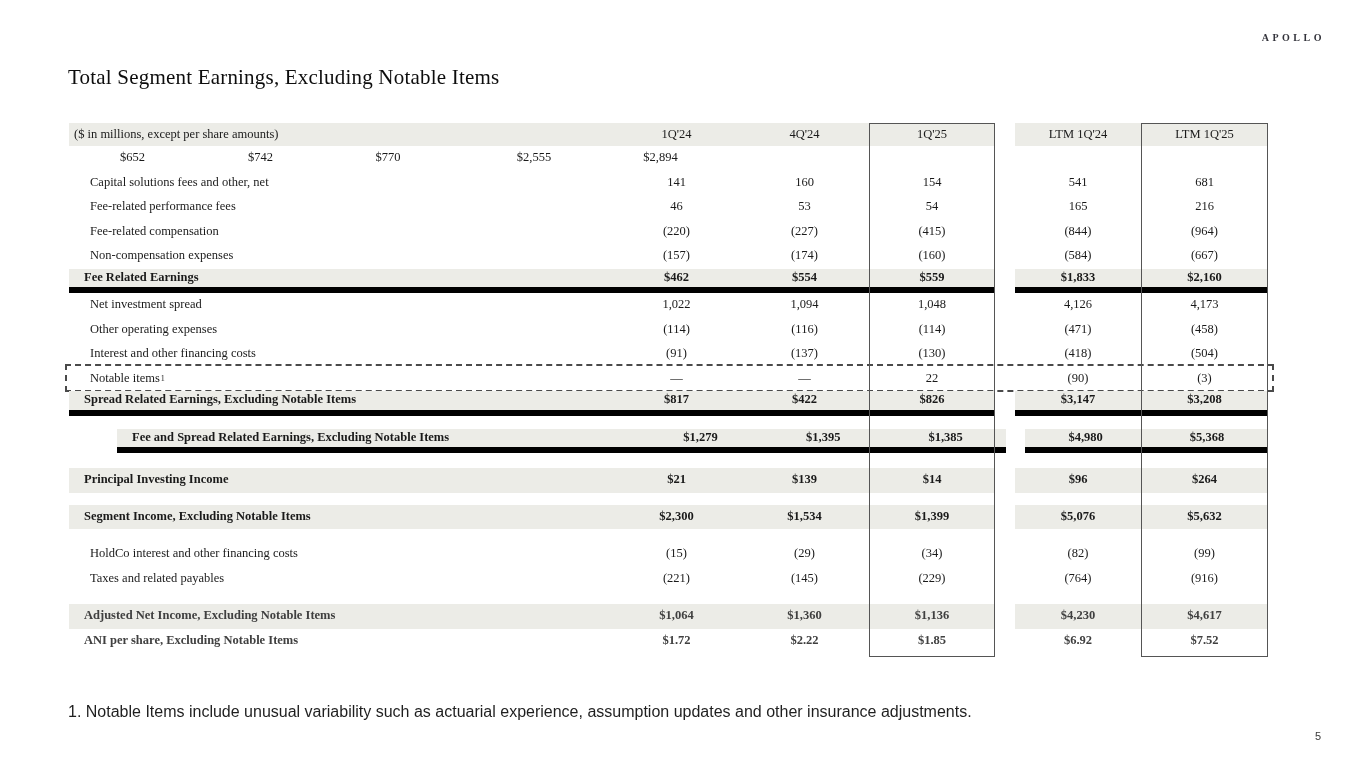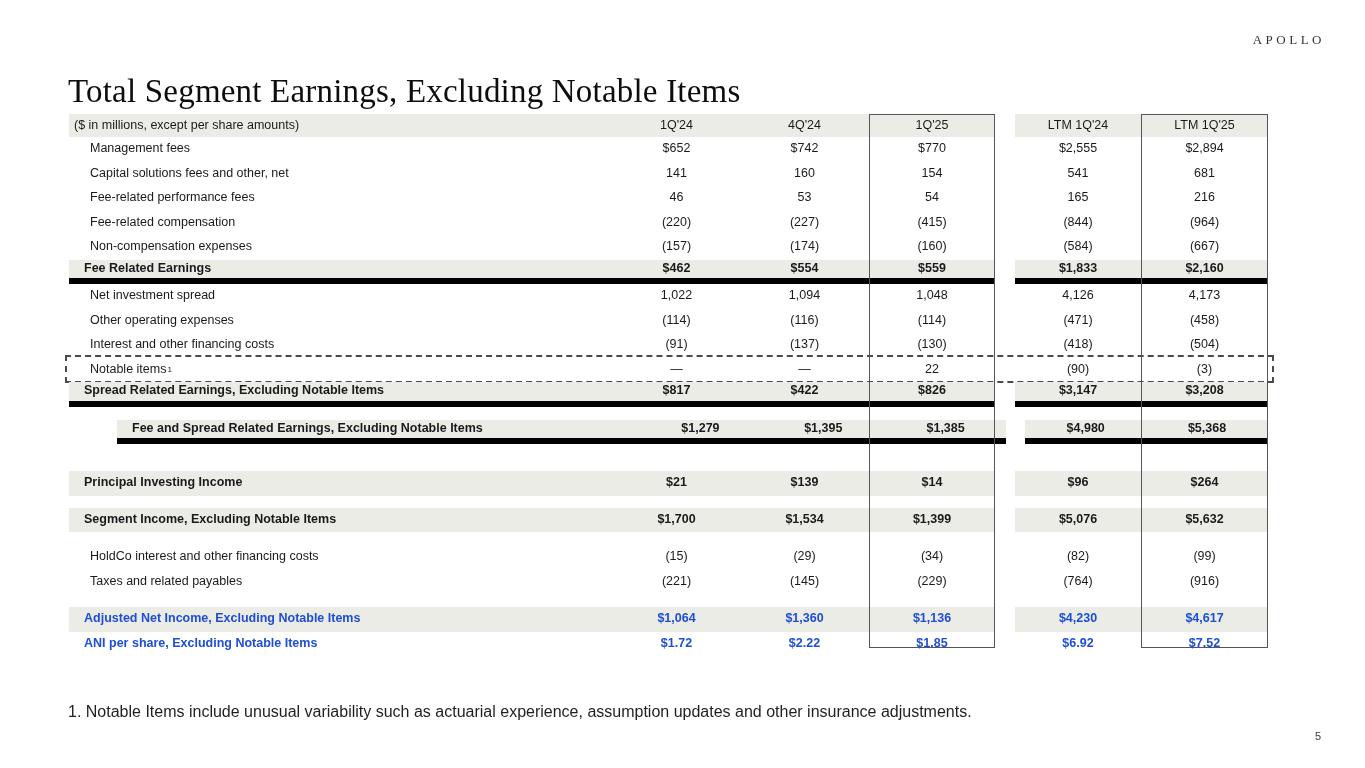--- a/index.html
+++ b/index.html
@@ -4,49 +4,49 @@
 <style>
   html,body{margin:0;padding:0;}
   body{
     width:1365px;height:768px;position:relative;overflow:hidden;
     background:#ffffff;color:#1a1a1a;
     font-family:"Liberation Sans", sans-serif;
   }
   .logo{
     position:absolute;top:32px;right:40px;
     font-family:"Liberation Serif", serif;
-    font-size:13px;letter-spacing:3.5px;color:#33333b;font-weight:400;
+    font-size:10px;letter-spacing:3.5px;color:#33333b;font-weight:700;
   }
   .slide-title{
     position:absolute;left:68px;top:51px;
     font-family:"Liberation Serif", serif;
-    font-size:33px;font-weight:400;color:#0d0d0d;letter-spacing:0.2px;
+    font-size:21px;font-weight:400;color:#0d0d0d;letter-spacing:0.2px;
     white-space:nowrap;
   }
   .table-wrap{
-    position:absolute;left:69px;top:114px;width:1199px;
+    position:absolute;left:69px;top:123px;width:1199px;font-family:Liberation Serif, serif;
   }
   .trow{display:flex;height:24.5px;align-items:stretch;position:relative;}
   .thead{height:23px;}
   .cell{
     display:flex;align-items:center;font-size:12.5px;box-sizing:border-box;
     line-height:1.1;
   }
   .label{width:544px;padding-left:21px;}
   .val{justify-content:center;text-align:center;}
   .c0{width:127px;}
   .c1{width:129px;}
   .c2{width:126px;}
   .gapcell{width:20px;}
   .c3{width:126px;}
   .c4{width:127px;}
   .headlabel{padding-left:5px;}
   .bold .cell{font-weight:bold;}
   .bold .label{padding-left:15px;}
-  .green .cell{color:#1d4ed8;}
+  .green .cell{color:#404040;}
   .shaded .cell{background:#ECECE7;}
   .shaded .gapcell{background:transparent;}
   .rule .cell{border-bottom:6px solid #000000;}
   .rule .gapcell{border-bottom:none;}
   .dashed-row::after{
     content:"";position:absolute;left:-4px;right:-6px;top:-3px;bottom:-1px;
     border:2px dashed #4A4A4A;pointer-events:none;
   }
   .colbox{
     position:absolute;top:0;height:534px;border:1px solid #555555;
@@ -75,21 +75,20 @@
     <div class="cell val c0">1Q'24</div>
     <div class="cell val c1">4Q'24</div>
     <div class="cell val c2">1Q'25</div>
     <div class="cell gapcell"></div>
     <div class="cell val c3">LTM 1Q'24</div>
     <div class="cell val c4">LTM 1Q'25</div>
   </div>
 
   <div>
       <div class="trow">
-        <div class="cell label">Management fees</div>
         <div class="cell val c0">$652</div>
         <div class="cell val c1">$742</div>
         <div class="cell val c2">$770</div>
         <div class="cell gapcell"></div>
         <div class="cell val c3">$2,555</div>
         <div class="cell val c4">$2,894</div>
       </div>
       <div class="trow">
         <div class="cell label">Capital solutions fees and other, net</div>
         <div class="cell val c0">141</div>
@@ -182,32 +181,32 @@
       </div>
       <div class="trow shaded bold rule" style="margin-top: 13px; margin-left: 48px;">
         <div class="cell label">Fee and Spread Related Earnings, Excluding Notable Items</div>
         <div class="cell val c0">$1,279</div>
         <div class="cell val c1">$1,395</div>
         <div class="cell val c2">$1,385</div>
         <div class="cell gapcell"></div>
         <div class="cell val c3">$4,980</div>
         <div class="cell val c4">$5,368</div>
       </div>
-      <div class="trow shaded bold" style="margin-top: 27px;">
+      <div class="trow shaded bold" style="margin-top: 15px;">
         <div class="cell label">Principal Investing Income</div>
         <div class="cell val c0">$21</div>
         <div class="cell val c1">$139</div>
         <div class="cell val c2">$14</div>
         <div class="cell gapcell"></div>
         <div class="cell val c3">$96</div>
         <div class="cell val c4">$264</div>
       </div>
       <div class="trow shaded bold" style="margin-top: 12px;">
         <div class="cell label">Segment Income, Excluding Notable Items</div>
-        <div class="cell val c0">$1,700</div>
+        <div class="cell val c0">$2,300</div>
         <div class="cell val c1">$1,534</div>
         <div class="cell val c2">$1,399</div>
         <div class="cell gapcell"></div>
         <div class="cell val c3">$5,076</div>
         <div class="cell val c4">$5,632</div>
       </div>
       <div class="trow" style="margin-top: 13px;">
         <div class="cell label">HoldCo interest and other financing costs</div>
         <div class="cell val c0">(15)</div>
         <div class="cell val c1">(29)</div>

